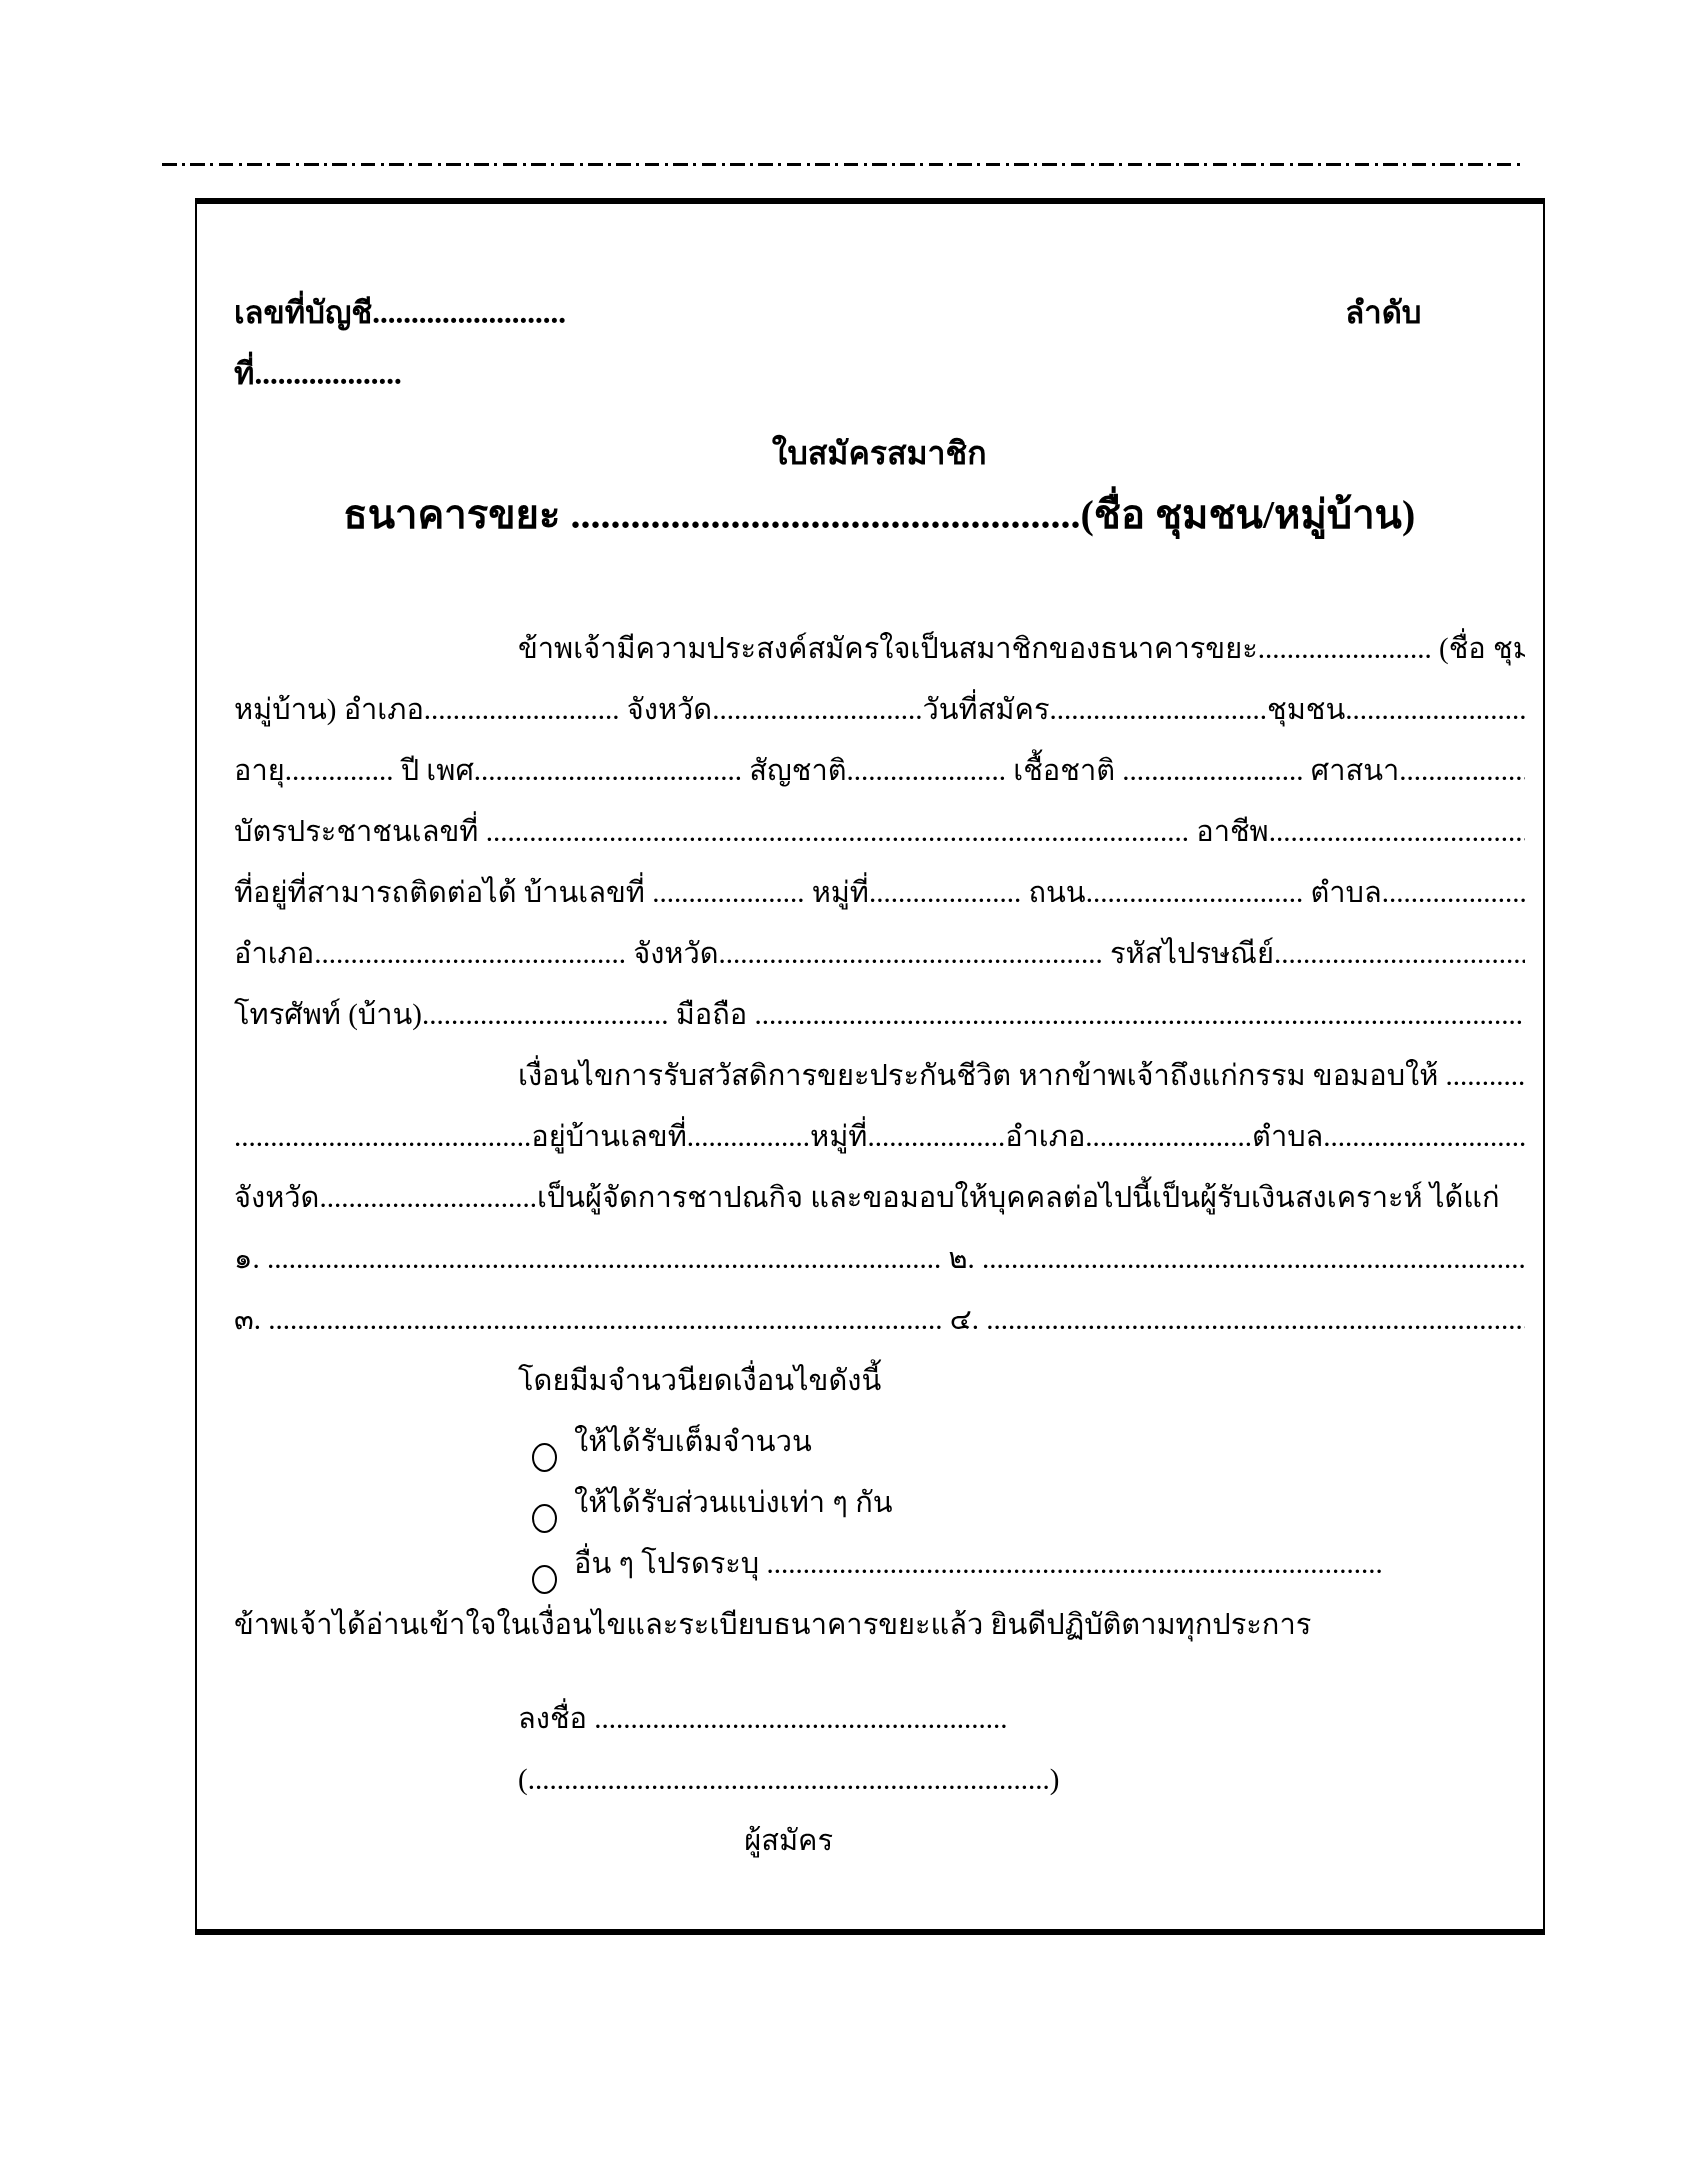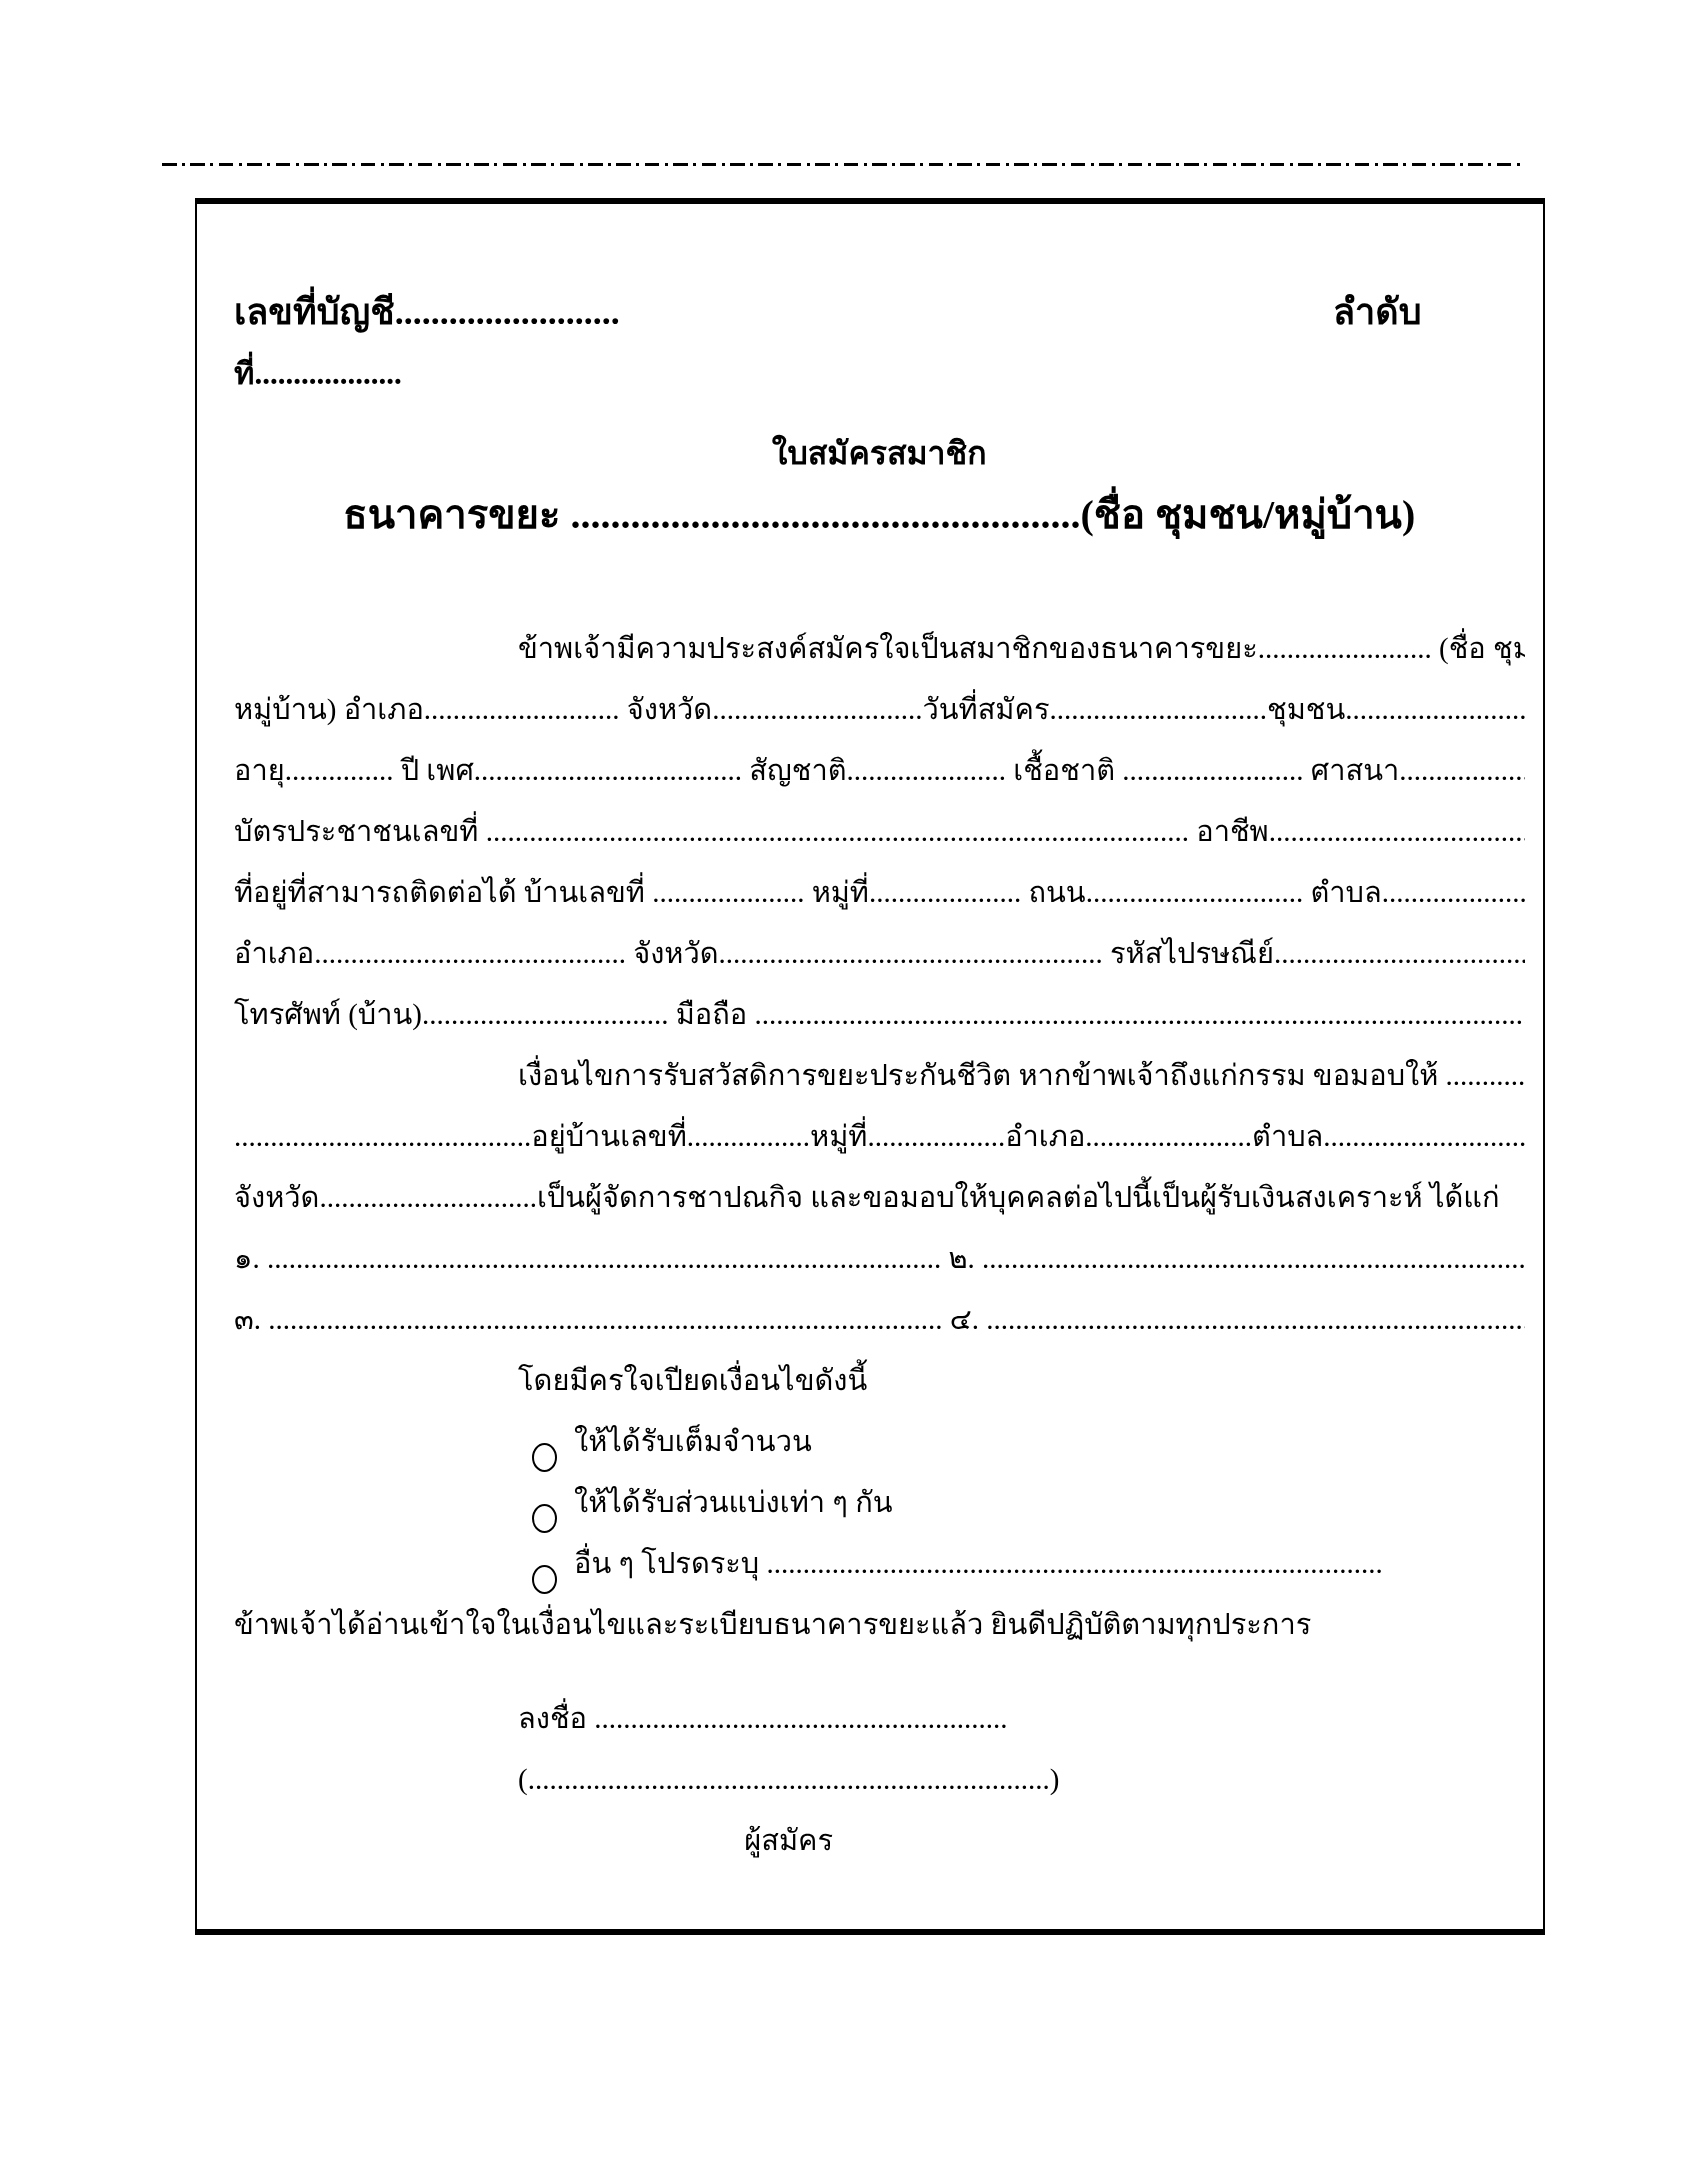--- a/index.html
+++ b/index.html
@@ -39,21 +39,21 @@
   }
   .line {
     font-size: 29px;
     line-height: 61px;
     white-space: nowrap;
     overflow: hidden;
   }
   .header-row {
     display: flex;
     justify-content: space-between;
-    font-size: 36px;
+    font-size: 31px;
     line-height: 61px;
     font-weight: bold;
     white-space: nowrap;
   }
   .header-row .order { margin-right: 103px; }
   .acct2 { font-size: 31px; font-weight: bold; }
   .title-line {
     text-align: center;
     font-size: 32px;
     font-weight: bold;
@@ -108,21 +108,21 @@
     <div class="line">ที่อยู่ที่สามารถติดต่อได้ บ้านเลขที่ ..................... หมู่ที่..................... ถนน.............................. ตำบล.........................</div>
     <div class="line">อำเภอ........................................... จังหวัด..................................................... รหัสไปรษณีย์.....................................</div>
     <div class="line">โทรศัพท์ (บ้าน).................................. มือถือ ...............................................................................................................................</div>
     <div class="line indent-tab">เงื่อนไขการรับสวัสดิการขยะประกันชีวิต หากข้าพเจ้าถึงแก่กรรม ขอมอบให้ .....................</div>
     <div class="line">.........................................อยู่บ้านเลขที่.................หมู่ที่...................อำเภอ.......................ตำบล................................</div>
     <div class="line">จังหวัด..............................เป็นผู้จัดการชาปณกิจ และขอมอบให้บุคคลต่อไปนี้เป็นผู้รับเงินสงเคราะห์ ได้แก่</div>
 
     <div class="line">๑. ............................................................................................. ๒. ..............................................................................................</div>
     <div class="line">๓. ............................................................................................. ๔. ..............................................................................................</div>
 
-    <div class="line cond-heading">โดยมีครใจเปียดเงื่อนไขดังนี้</div>
+    <div class="line cond-heading">โดยมีมจำนวนียดเงื่อนไขดังนี้</div>
 
     <div class="line option-row">
       <span class="circle-icon"></span>
       <span>ให้ได้รับเต็มจำนวน</span>
     </div>
     <div class="line option-row">
       <span class="circle-icon"></span>
       <span>ให้ได้รับส่วนแบ่งเท่า ๆ กัน</span>
     </div>
     <div class="line option-row">

